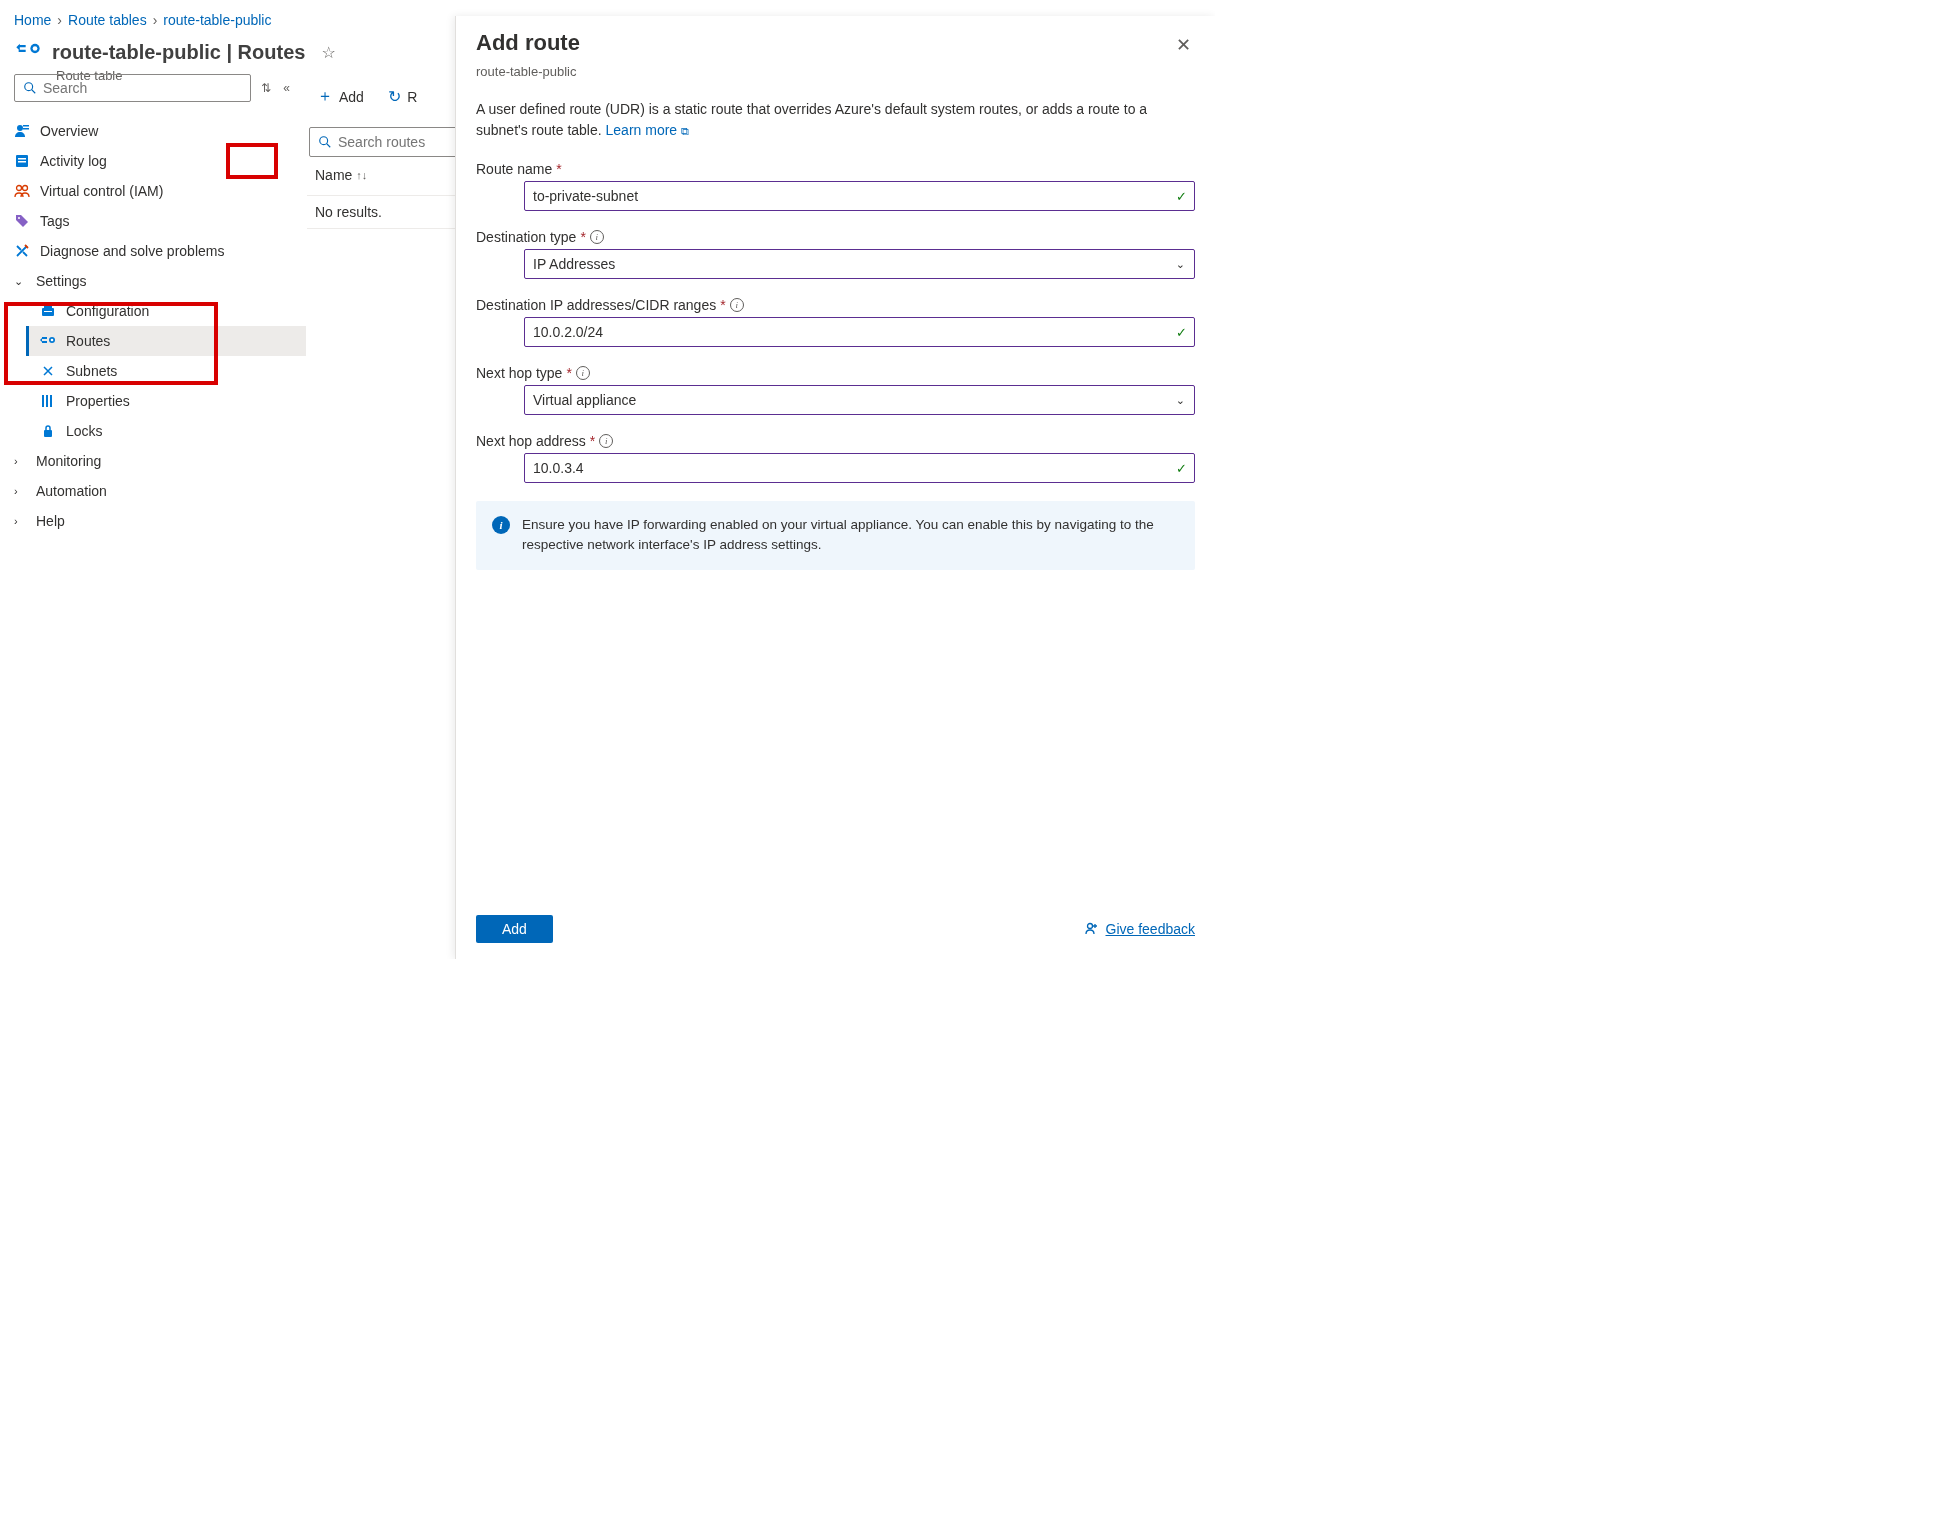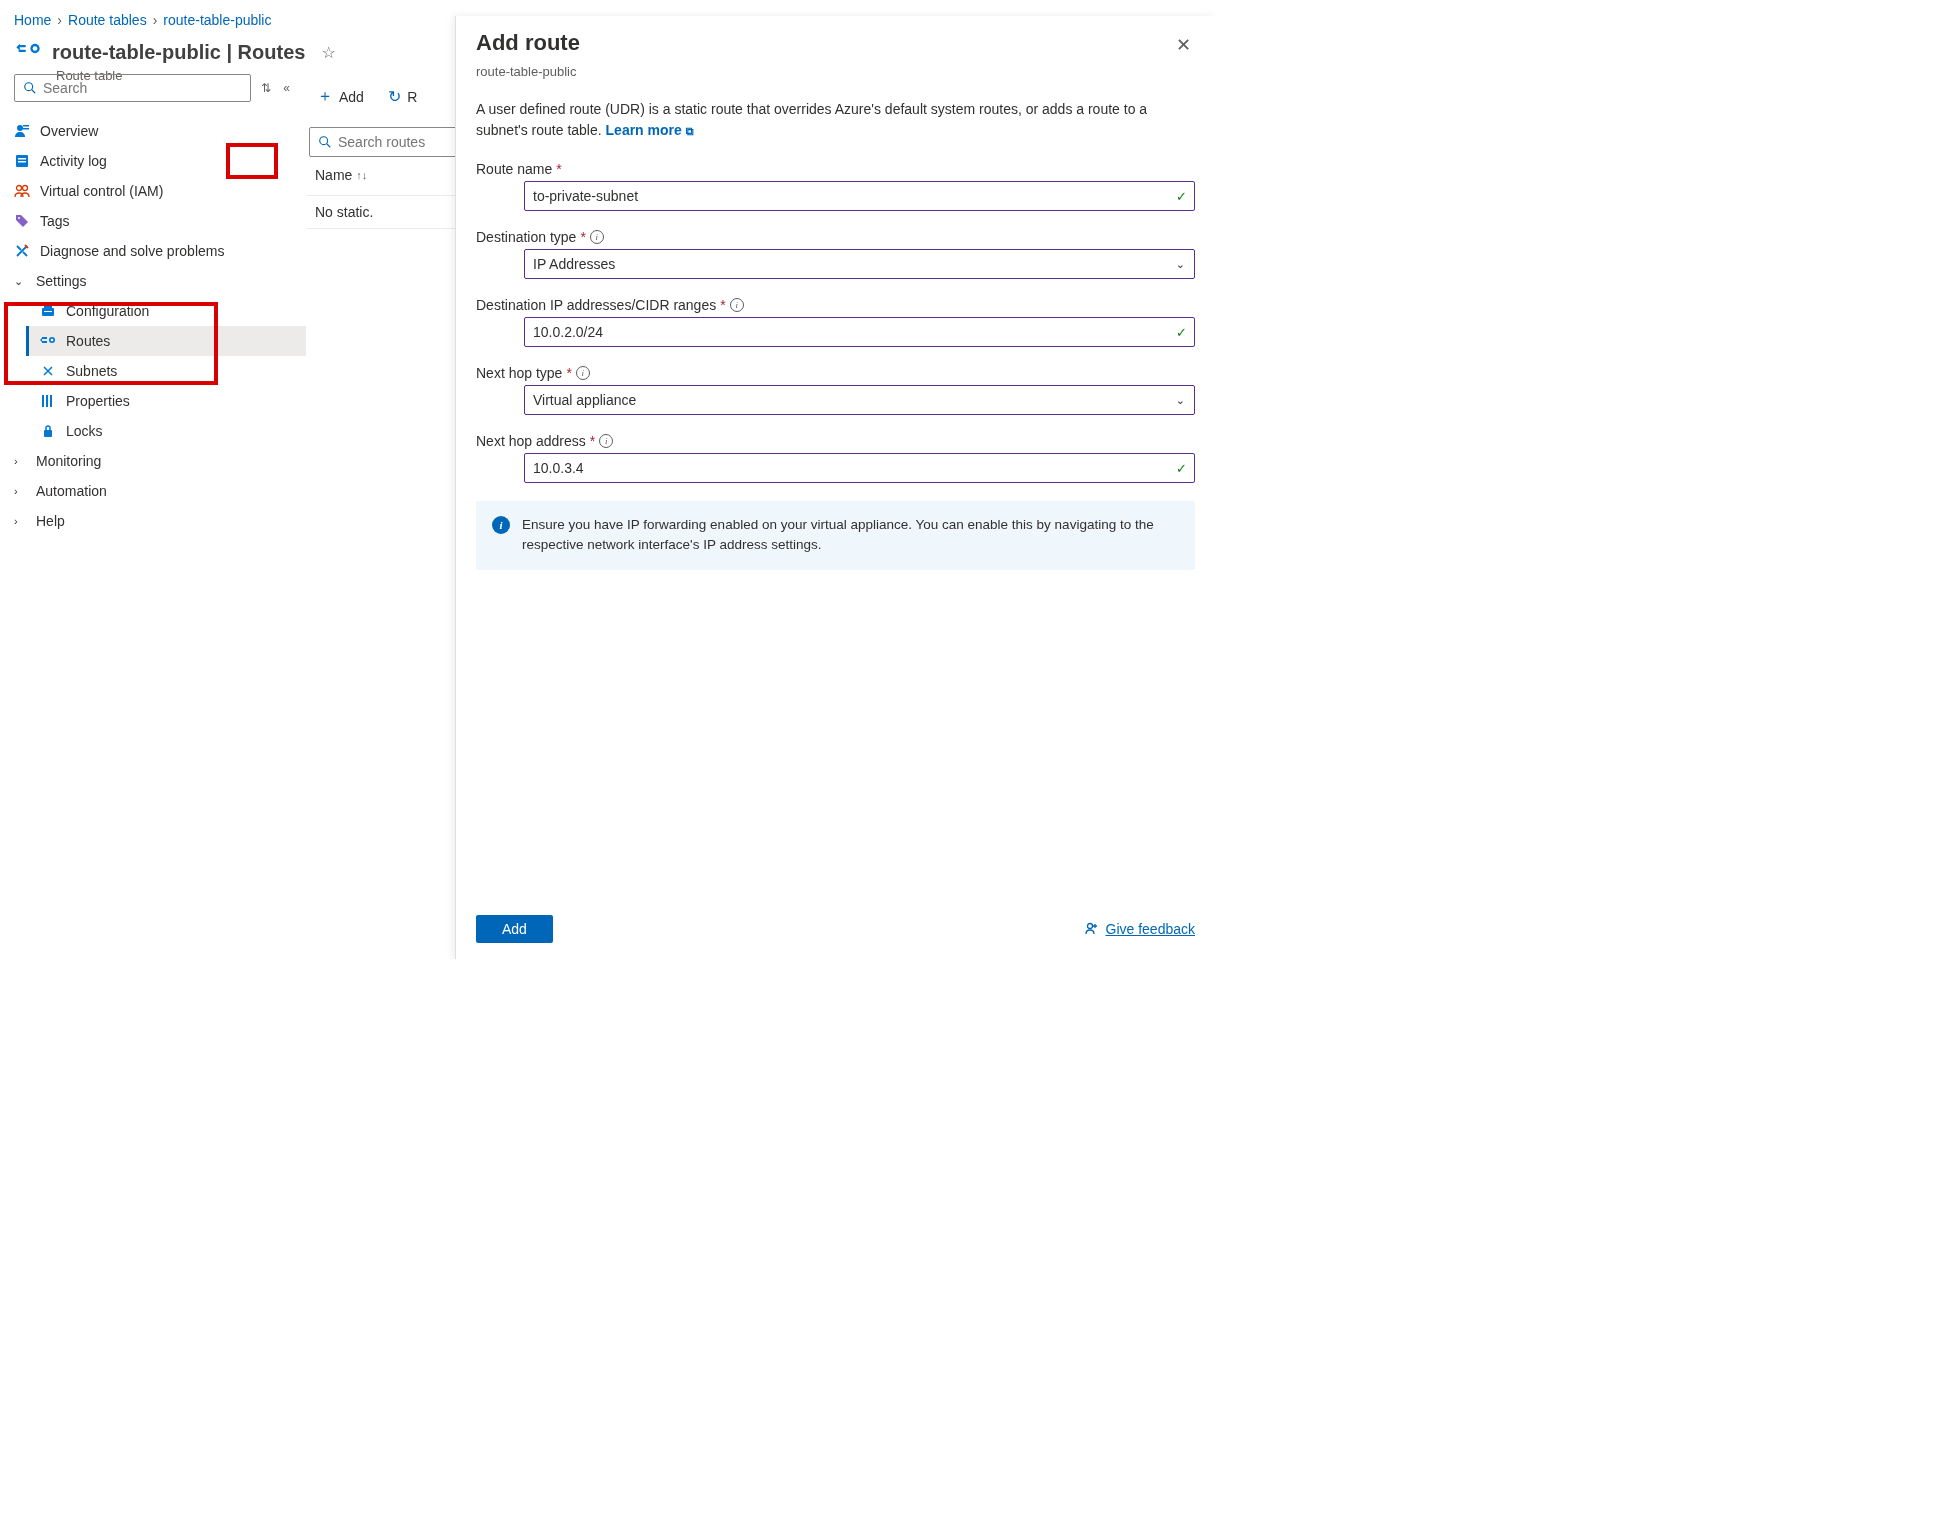--- a/index.html
+++ b/index.html
@@ -51,21 +51,21 @@
   .divider { height: 1px; background: #edebe9; margin: 2px 0; }
 
   
   .blade { position: absolute; top: 16px; right: 0; bottom: 0; width: 760px; background: #fff; border-left: 1px solid #e1dfdd; box-shadow: -2px 0 8px rgba(0,0,0,0.08); display: flex; flex-direction: column; z-index: 10; }
   .blade-header { padding: 14px 20px 4px; display: flex; justify-content: space-between; align-items: flex-start; }
   .blade-header h2 { font-size: 22px; font-weight: 600; }
   .blade-header .close { font-size: 18px; color: #605e5c; cursor: pointer; padding: 4px; }
   .blade-sub { padding: 0 20px 14px; font-size: 13px; color: #605e5c; }
   .blade-body { padding: 6px 20px; flex: 1; overflow-y: auto; }
   .blade-desc { font-size: 14px; color: #323130; line-height: 1.5; margin-bottom: 20px; }
-  .blade-desc a { color: #0067b8; text-decoration: none; font-weight: bold; }
+  .blade-desc a { color: #0067b8; text-decoration: none; }
   .ext-icon { font-size: 11px; color: #0067b8; }
 
   .field { margin-bottom: 18px; }
   .field-label { font-size: 14px; color: #323130; margin-bottom: 4px; display: flex; align-items: center; gap: 4px; }
   .field-label .req { color: #a4262c; }
   .info-icon { width: 14px; height: 14px; border: 1px solid #605e5c; border-radius: 50%; display: inline-flex; align-items: center; justify-content: center; font-size: 9px; color: #605e5c; font-style: italic; font-family: Georgia, serif; }
   .field-input { width: 100%; border: 1px solid #5b2e91; border-radius: 2px; height: 30px; padding: 0 30px 0 8px; font-size: 14px; color: #323130; position: relative; background: #fff; }
   .input-wrap { position: relative; margin-left: 48px; }
   .input-check { position: absolute; right: 8px; top: 50%; transform: translateY(-50%); color: #107c10; font-size: 13px; }
   .select-chevron { position: absolute; right: 10px; top: 50%; transform: translateY(-50%); color: #323130; font-size: 11px; }
@@ -267,21 +267,21 @@
     </div>
 
     <div class="table-header">
       <div class="col">
         <span>Name</span>
         <span style="font-size:11px;color:#605e5c;">↑↓</span>
       </div>
     </div>
     <div class="divider"></div>
     <div class="table-body">
-      <span>No static.</span>
+      <span>No results.</span>
     </div>
     <div class="divider"></div>
   </div>
 </div>
 
 <div class="blade">
   <div class="blade-header">
     <h2>Add route</h2>
     <span class="close">✕</span>
   </div>

